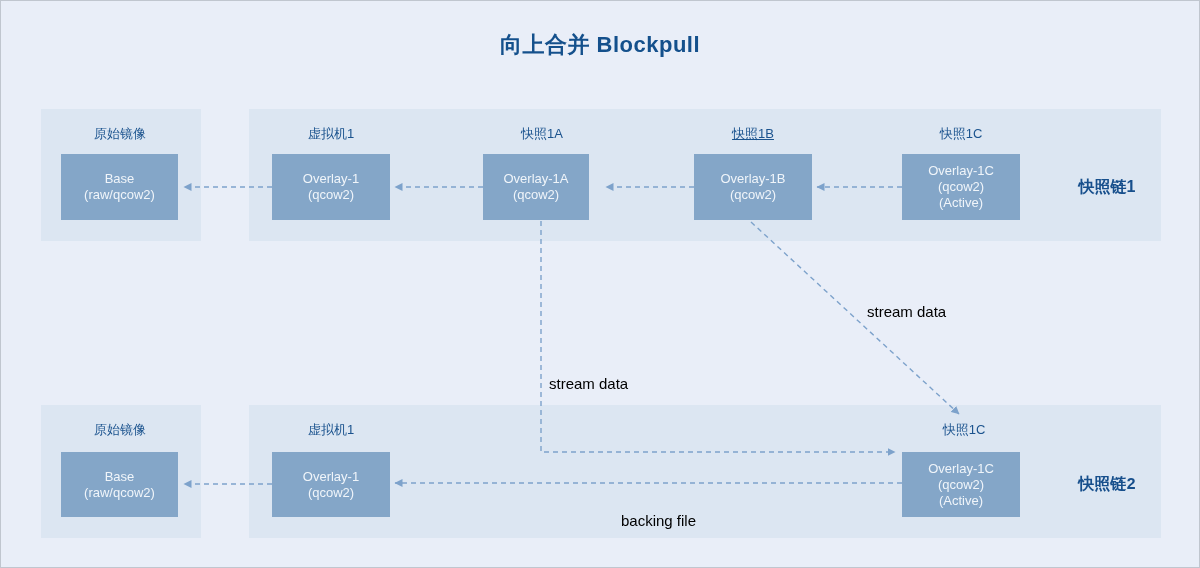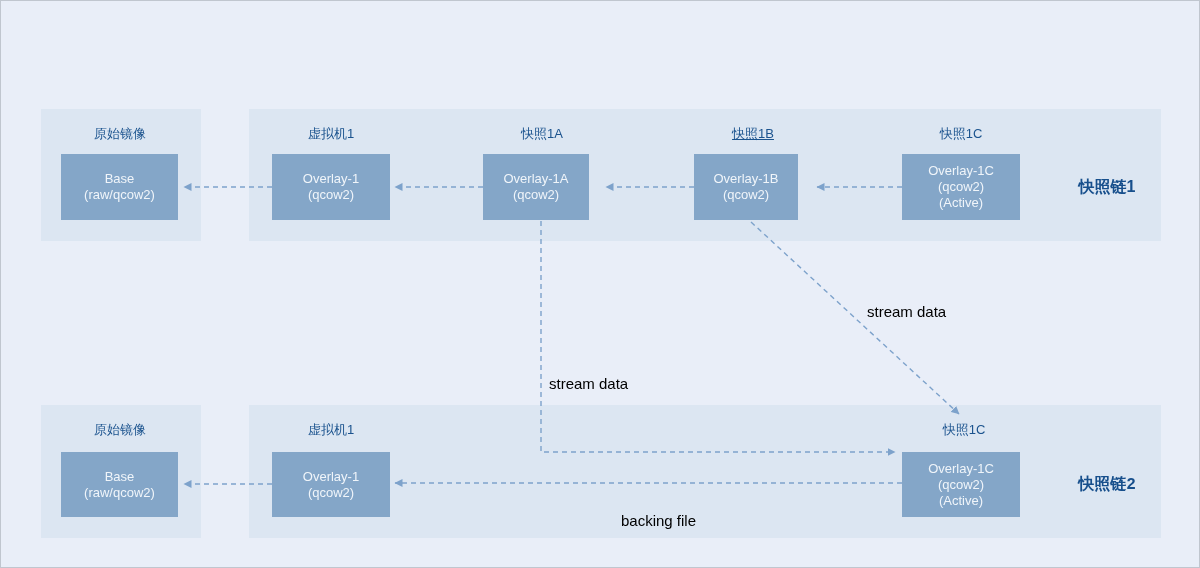--- a/index.html
+++ b/index.html
@@ -61,20 +61,21 @@
     position:absolute;left:0;top:0;
     width:1200px;height:568px;
     pointer-events:none;
   }
 </style>
 </head>
 <body>
 
 <div class="canvas">
 
+  <div class="title">向上合并 Blockpull</div>
 
   <div class="panel" style="left:40px;top:108px;width:160px;height:132px;"></div>
   <div class="panel" style="left:248px;top:108px;width:912px;height:132px;"></div>
 
   <div class="zone-label" style="left:119px;top:124px;">原始镜像</div>
   <div class="zone-label" style="left:330px;top:124px;">虚拟机1</div>
   <div class="zone-label" style="left:541px;top:124px;text-align:center;">快照1A</div>
   <div class="zone-label" style="left:752px;top:124px;text-decoration:underline;">快照1B</div>
   <div class="zone-label" style="left:960px;top:124px;">快照1C</div>
   <div class="chain-label" style="left:1106px;top:176px;">快照链1</div>
@@ -84,21 +85,21 @@
     <span>(raw/qcow2)</span>
   </div>
   <div class="node" style="left:271px;top:153px;width:118px;height:66px;">
     <span>Overlay-1</span>
     <span>(qcow2)</span>
   </div>
   <div class="node" style="left:482px;top:153px;width:106px;height:66px;">
     <span>Overlay-1A</span>
     <span>(qcow2)</span>
   </div>
-  <div class="node" style="left:693px;top:153px;width:104px;height:66px;">
+  <div class="node" style="left:693px;top:153px;width:118px;height:66px;">
     <span>Overlay-1B</span>
     <span>(qcow2)</span>
   </div>
   <div class="node" style="left:901px;top:153px;width:118px;height:66px;">
     <span>Overlay-1C</span>
     <span>(qcow2)</span>
     <span>(Active)</span>
   </div>
 
   <div class="panel" style="left:40px;top:404px;width:160px;height:133px;"></div>

